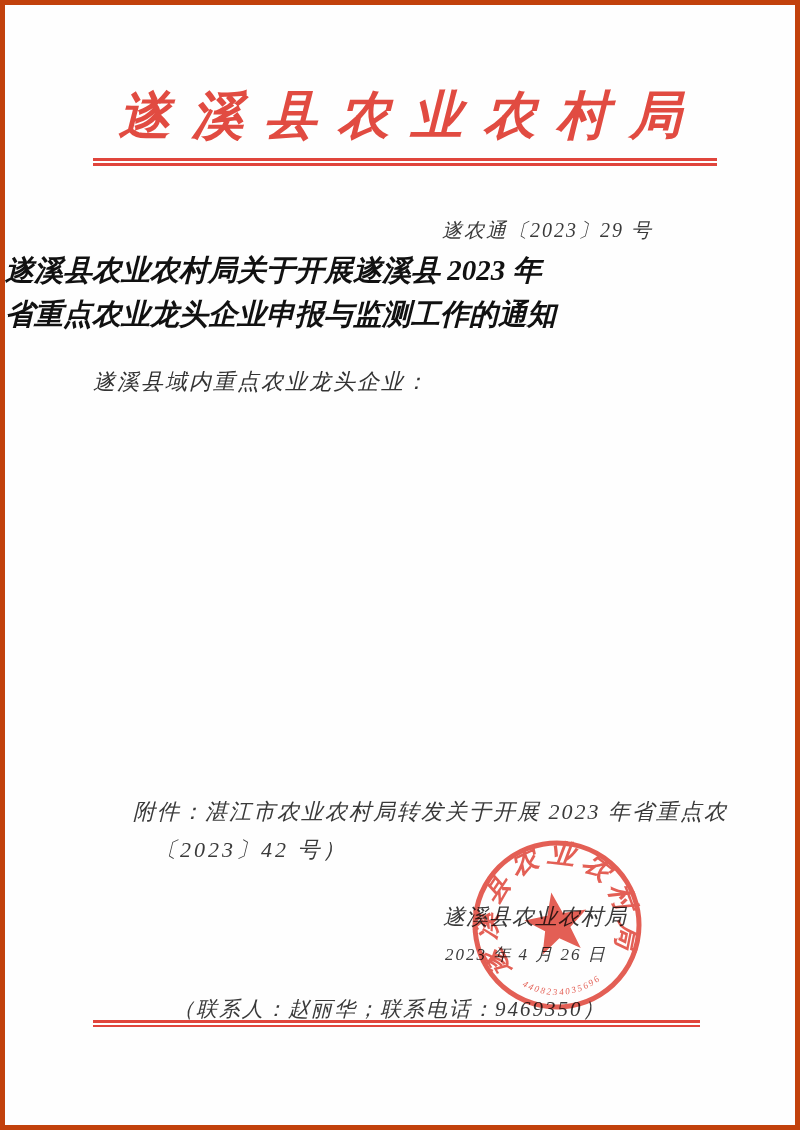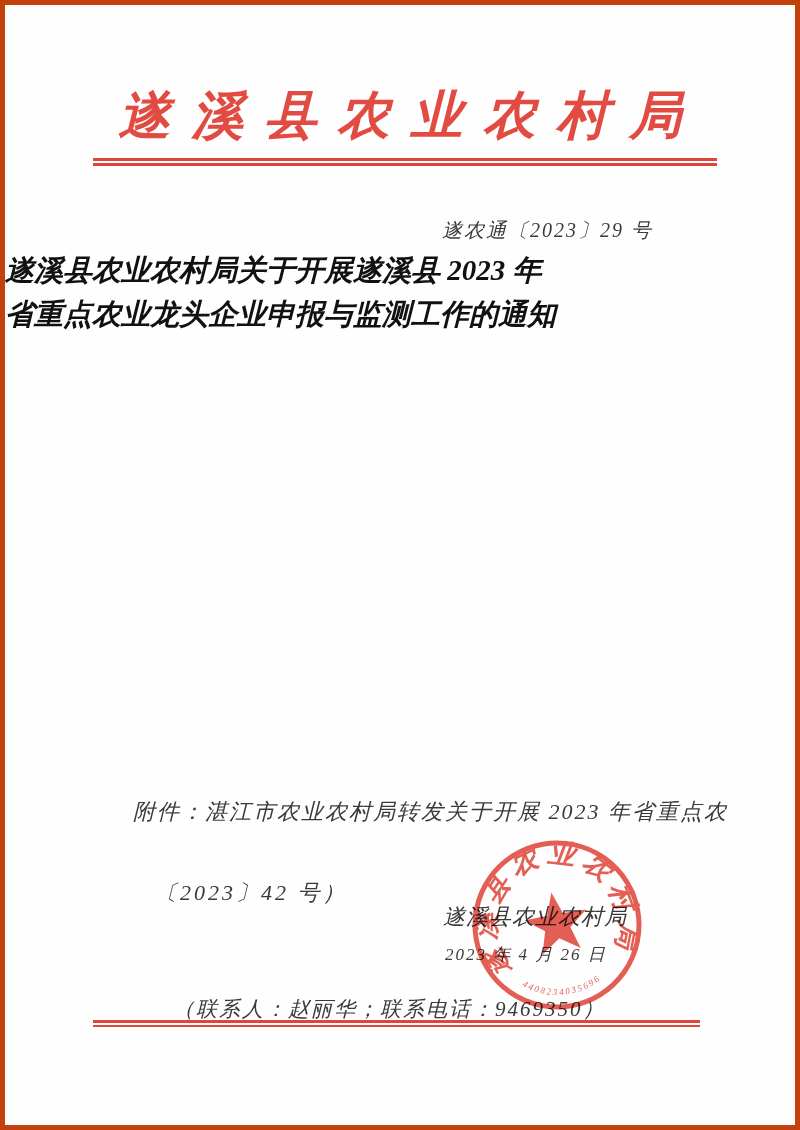--- a/index.html
+++ b/index.html
@@ -77,21 +77,21 @@
   .attachment {
     position: absolute;
     top: 788px; left: 88px;
     width: 640px;
     font-size: 22px;
     line-height: 38px;
     color: #3a3a3a;
   }
   .attachment .att-line-1 { padding-left: 40px; letter-spacing: 2px; }
   .attachment .att-line-2 { padding-left: 92px; letter-spacing: 5px; }
-  .attachment .att-line-3 { padding-left: 62px; letter-spacing: 3px; margin-top: 43px; }
+  .attachment .att-line-3 { padding-left: 62px; letter-spacing: 3px; }
   .signature-agency {
     position: absolute;
     top: 897px; left: 438px;
     font-size: 22px;
     letter-spacing: 1px;
     color: #3a3a3a;
     z-index: 1;
   }
   .signature-date {
     position: absolute;
@@ -131,20 +131,21 @@
 
   <div class="red-rule rule-top"></div>
 
   <div class="doc-number">遂农通〔2023〕29 号</div>
 
   <div class="doc-title">
     <div>遂溪县农业农村局关于开展遂溪县 2023 年</div>
     <div>省重点农业龙头企业申报与监测工作的通知</div>
   </div>
 
+  <div class="salutation">遂溪县域内重点农业龙头企业：</div>
 
 
   <div class="attachment">
     <div class="att-line-1">附件：湛江市农业农村局转发关于开展 2023 年省重点农</div>
     <div class="att-line-3">〔2023〕42 号）</div>
   </div>
 
   <div class="signature-agency">遂溪县农业农村局</div>
 
   <div class="signature-date">2023 年 4 月 26 日</div>

